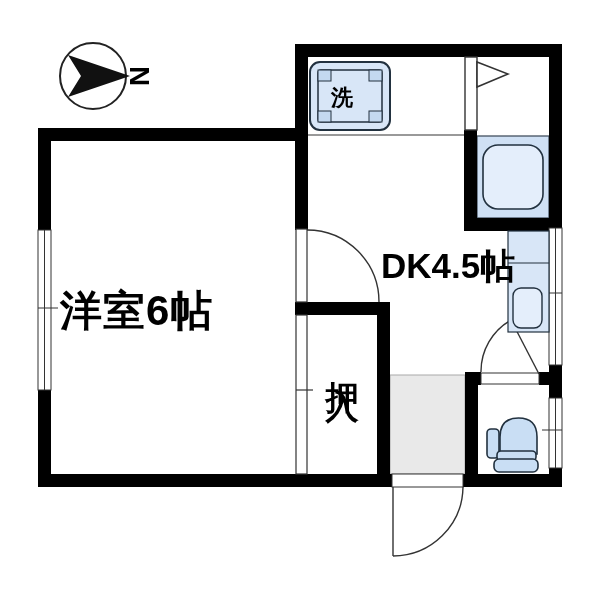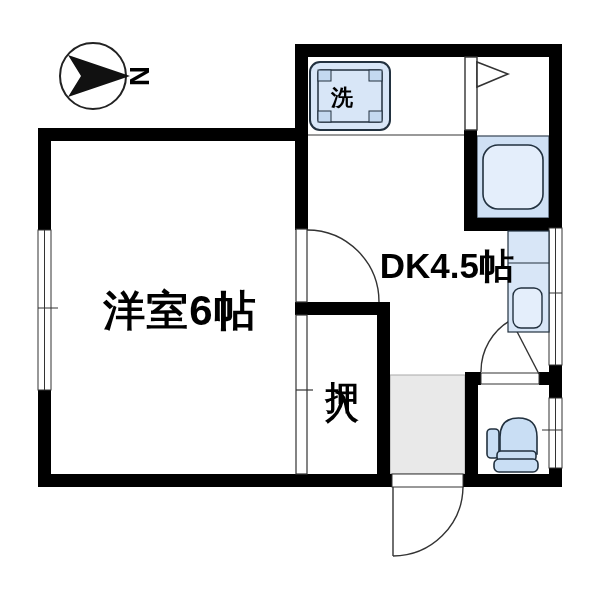--- a/index.html
+++ b/index.html
@@ -1,21 +1,21 @@
 <!DOCTYPE html>
 <html><head>
 <meta charset="utf-8">
 <style>
   html,body{margin:0;padding:0;background:#ffffff;}
   body{width:600px;height:600px;font-family:"Liberation Sans","DejaVu Sans",sans-serif;}
   #plan{position:relative;width:600px;height:600px;background:#fff;overflow:hidden;}
   #plan svg{position:absolute;left:0;top:0;}
   .lbl{position:absolute;color:#000;font-weight:700;white-space:nowrap;}
-  .lbl-western{left:60px;top:283px;width:240px;text-align:center;font-size:42px;letter-spacing:1px;}
-  .lbl-dk{left:338px;top:243px;width:176px;text-align:right;font-size:35px;}
+  .lbl-western{left:60px;top:283px;width:240px;font-size:42px;letter-spacing:1px;}
+  .lbl-dk{left:360px;top:243px;width:176px;text-align:center;font-size:35px;}
   .lbl-closet{left:320px;top:355px;width:44px;font-size:33px;writing-mode:vertical-rl;text-orientation:upright;letter-spacing:6px;text-align:left;}
   .lbl-washer{left:320px;top:83px;width:44px;text-align:center;font-size:22px;font-weight:600;}
   .lbl-north{left:126px;top:61px;width:28px;height:30px;font-size:28px;text-align:center;transform:rotate(90deg);transform-origin:center center;}
 </style>
 </head>
 <body>
 
 <div id="plan">
 
   <svg width="600" height="600" viewBox="0 0 600 600">

